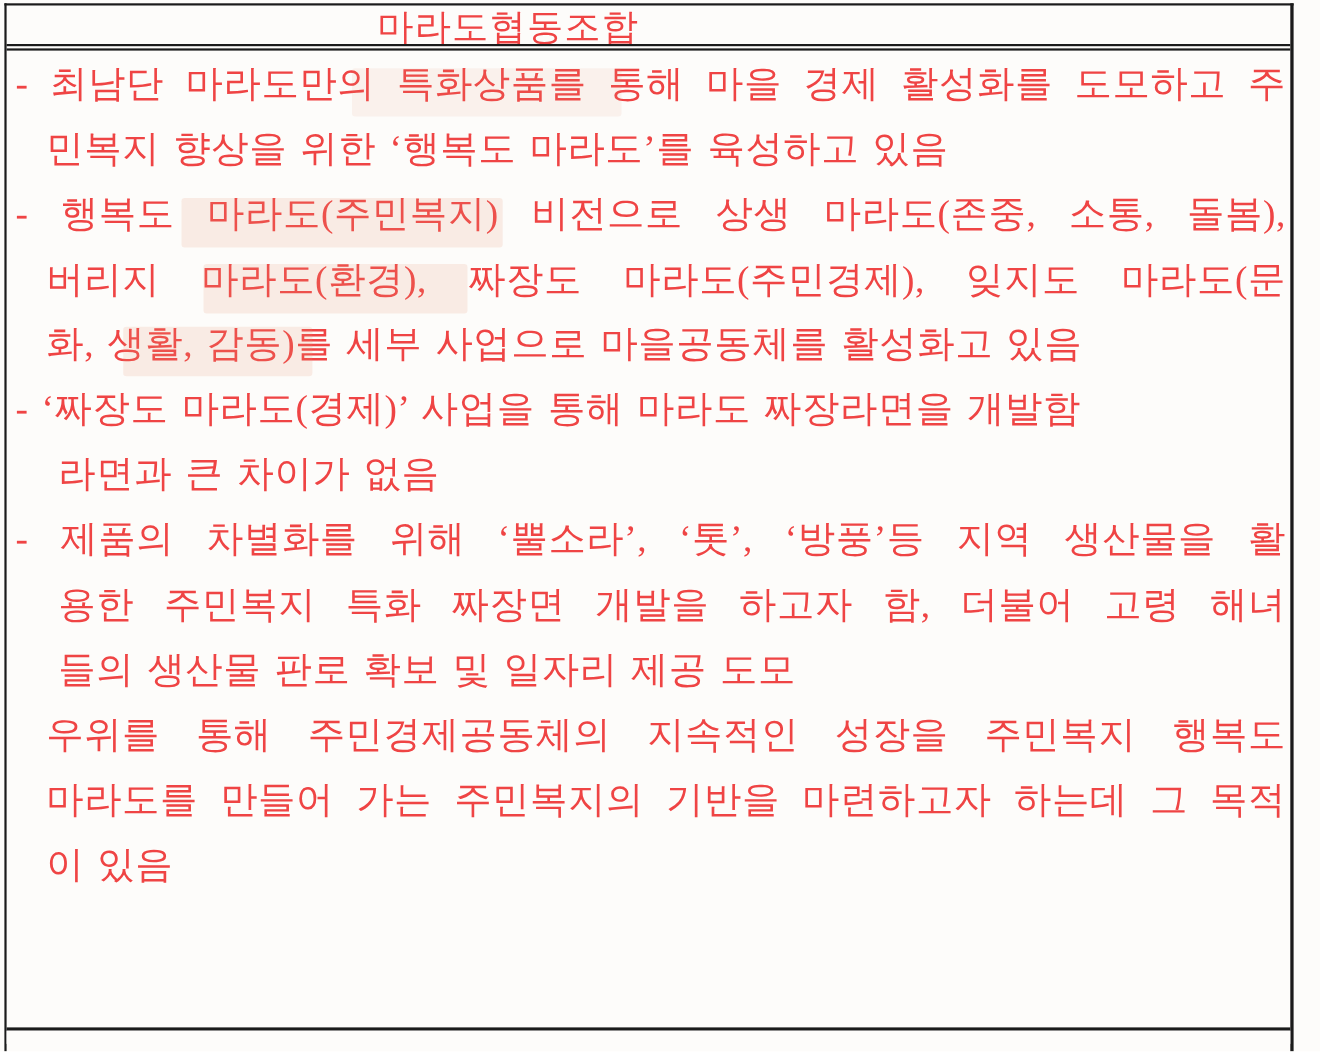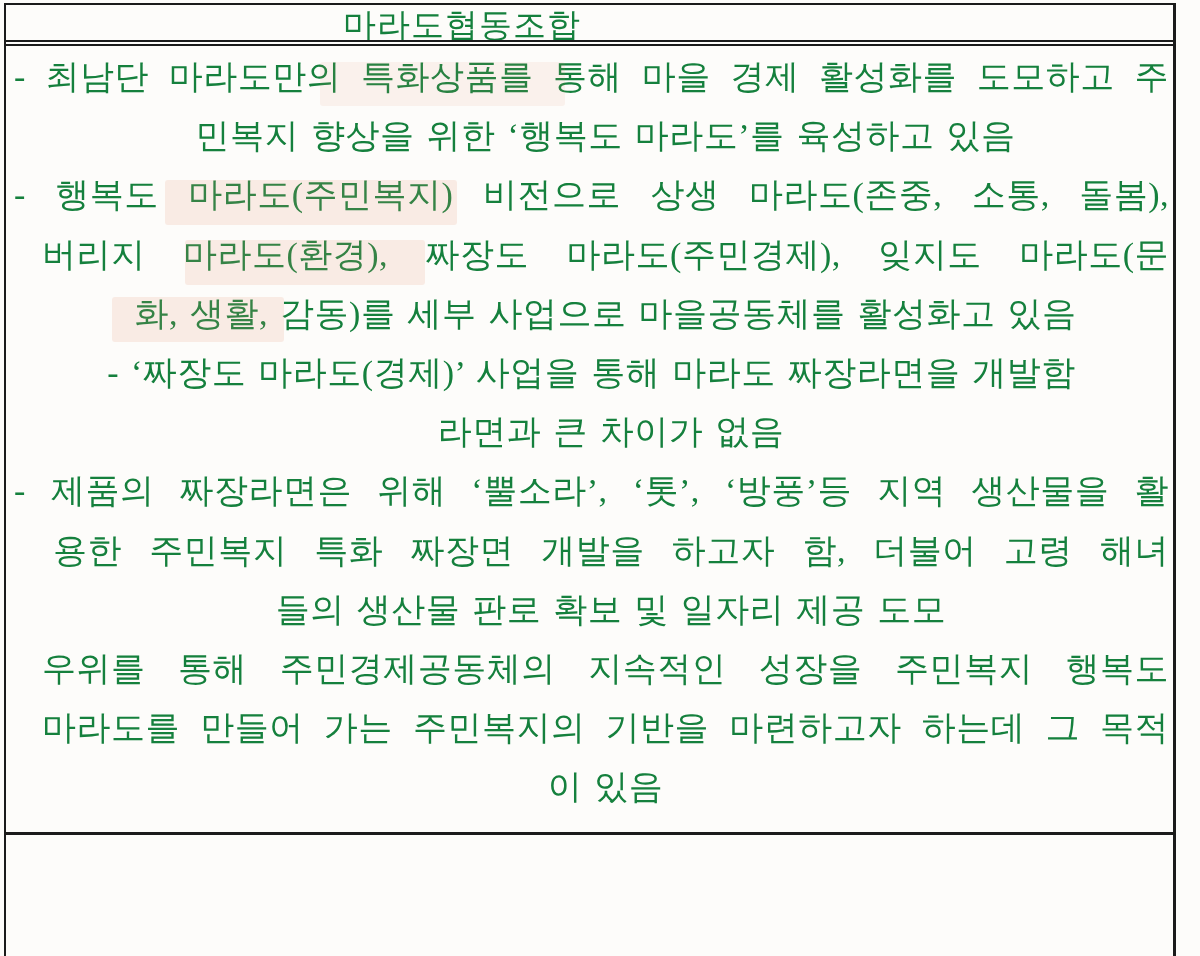--- a/index.html
+++ b/index.html
@@ -4,21 +4,21 @@
 <style>
   * { margin: 0; padding: 0; box-sizing: border-box; }
   html, body { background: #ffffff; }
   .page {
     position: relative;
     width: 1200px;
     height: 956px;
     background: #fdfcfa;
     overflow: hidden;
     font-family: "Liberation Serif", "DejaVu Serif", serif;
-    color: #15803d;
+    color: #ef4444;
   }
   .doc-table {
     position: absolute;
     left: 4px;
     top: 3px;
     width: 1172px;
     height: 953px;
     border-top: 2px solid #1b1b1b;
     border-left: 2px solid #1b1b1b;
     border-right: 3px solid #1b1b1b;
@@ -29,38 +29,38 @@
     border-bottom: 6px double #1b1b1b;
     text-align: center;
     padding-right: 255px;   
     font-size: 33px;
     line-height: 40px;
     letter-spacing: 1px;
     white-space: nowrap;
     overflow: hidden;
   }
   .body-cell {
-    height: 789px;
+    height: 891px;
     padding: 1px 4px 0 4px;
     border-bottom: 3px solid #1b1b1b;
     overflow: hidden;
   }
   .footer-cell {
     height: 12px;
     background: #fdfcfa;
   }
   .line {
     height: 59.2px;
     line-height: 59.2px;
     font-size: 34px;
     word-spacing: 3px;
     letter-spacing: 0.5px;
     white-space: nowrap;
     overflow: hidden;
-    text-align: center;
+    text-align: left;
     text-justify: inter-word;
     padding-left: 4px;
   }
   .j { text-align: justify; text-align-last: justify; }
   .i { padding-left: 32px; }  
   .f { padding-left: 2px; margin-left: 41px; }   
   .scan-highlight {
     position: absolute;
     background: rgba(228, 148, 116, 0.16);
     border-radius: 3px;
@@ -83,21 +83,21 @@
     </div>
 
     <div class="body-cell">
       <div class="line j">- 최남단 마라도만의 특화상품를 통해 마을 경제 활성화를 도모하고 주</div>
       <div class="line i">민복지 향상을 위한 ‘행복도 마라도’를 육성하고 있음</div>
       <div class="line j">- 행복도 마라도(주민복지) 비전으로 상생 마라도(존중, 소통, 돌봄),</div>
       <div class="line i j">버리지 마라도(환경), 짜장도 마라도(주민경제), 잊지도 마라도(문</div>
       <div class="line i">화, 생활, 감동)를 세부 사업으로 마을공동체를 활성화고 있음</div>
       <div class="line">- ‘짜장도 마라도(경제)’ 사업을 통해 마라도 짜장라면을 개발함</div>
       <div class="line f">라면과 큰 차이가 없음</div>
-      <div class="line j">- 제품의 짜장라면은 위해 ‘뿔소라’, ‘톳’, ‘방풍’등 지역 생산물을 활</div>
+      <div class="line j">- 제품의 차별화를 위해 ‘뿔소라’, ‘톳’, ‘방풍’등 지역 생산물을 활</div>
       <div class="line f j">용한 주민복지 특화 짜장면 개발을 하고자 함, 더불어 고령 해녀</div>
       <div class="line f">들의 생산물 판로 확보 및 일자리 제공 도모</div>
       <div class="line i j">우위를 통해 주민경제공동체의 지속적인 성장을 주민복지 행복도</div>
       <div class="line i j">마라도를 만들어 가는 주민복지의 기반을 마련하고자 하는데 그 목적</div>
       <div class="line i">이 있음</div>
     </div>
 
     <div class="footer-cell"></div>
 
   </div>

